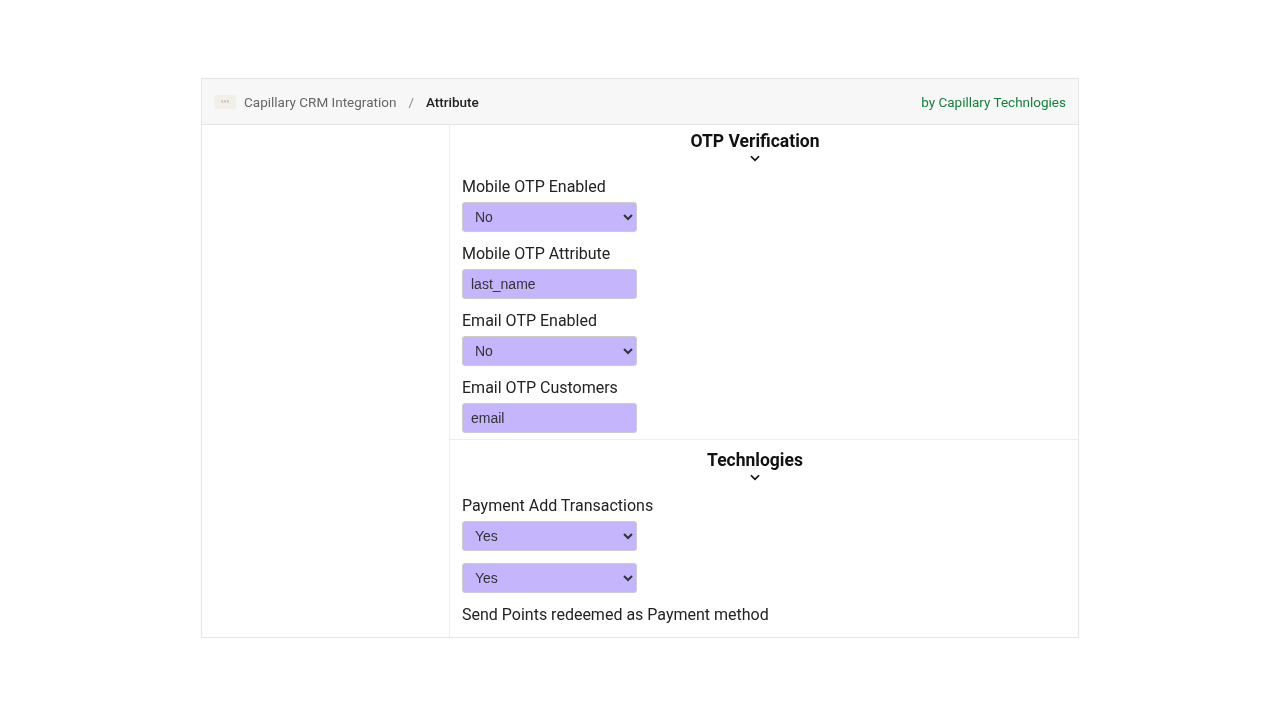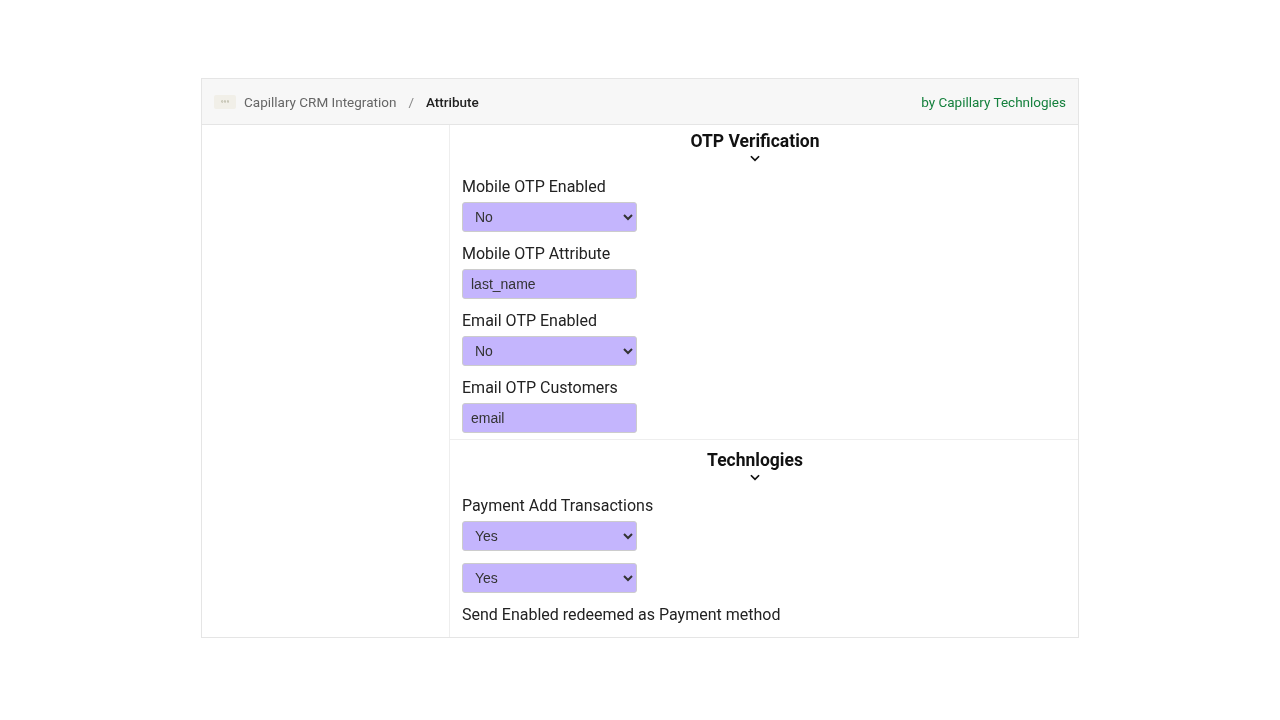--- a/index.html
+++ b/index.html
@@ -174,19 +174,19 @@
         </div>
 
         <div class="field">
           <select class="control-sel">
             <option>Yes</option>
             <option>No</option>
           </select>
         </div>
 
         <div class="field">
-          <div class="field-label">Send Enabled redeemed as Payment method</div>
+          <div class="field-label">Send Points redeemed as Payment method</div>
         </div>
       </div>
 
     </div>
   </div>
 </div>
 
 </body></html>

